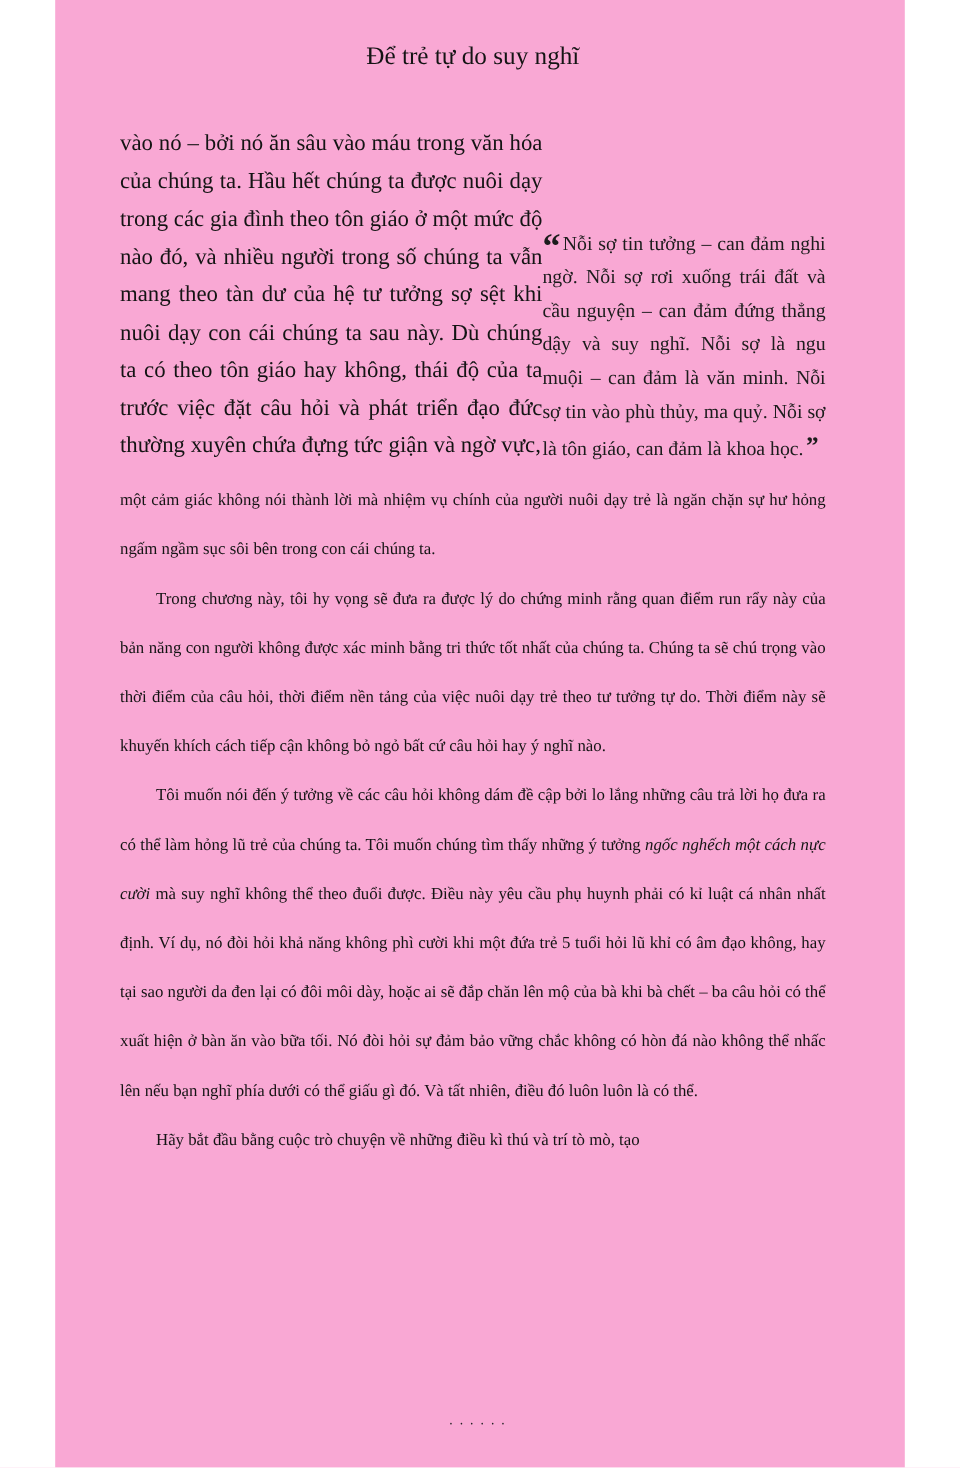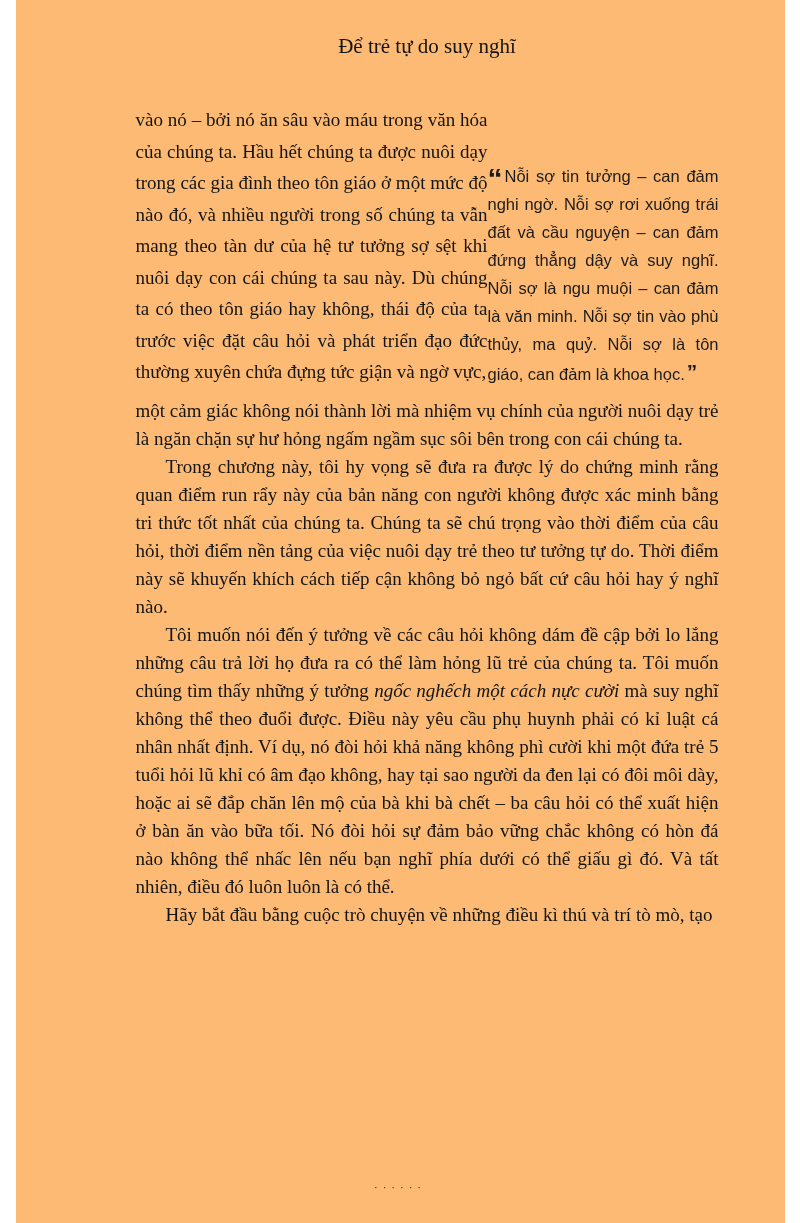--- a/index.html
+++ b/index.html
@@ -1,25 +1,25 @@
 <!DOCTYPE html>
 <html><head>
 <meta charset="utf-8">
 <style>
   * { margin: 0; padding: 0; box-sizing: border-box; }
   html, body { background: #ffffff; }
   .page {
     position: relative;
-    width: 769px;
+    width: 708px;
     height: 1223px;
     margin: 0 auto;
-    background: #fdba74;
+    background: #f9a8d4;
     color: #141414;
     font-family: "Liberation Serif", serif;
-    padding: 32px 66px 0 120px;
+    padding: 32px 66px 0 54px;
     overflow: hidden;
   }
   .header-title {
     text-align: center;
     font-size: 21px;
     font-weight: normal;
     line-height: 28px;
     margin-bottom: 44px;
   }
   .two-col {
@@ -31,21 +31,21 @@
     width: 352px;
     font-size: 19px;
     line-height: 31.5px;
     text-align: justify;
   }
   .right-col {
     flex: 1;
     padding-top: 2px;
   }
   .pull-quote {
-    font-family: Liberation Sans, sans-serif;
+    font-family: Liberation Serif, serif;
     font-size: 16.5px;
     line-height: 28px;
     text-align: justify;
     color: #1c1c1c;
   }
   .quote-open {
     font-size: 30px;
     font-weight: bold;
     line-height: 0;
     vertical-align: -7px;
@@ -63,22 +63,22 @@
     font-family: "Liberation Sans", sans-serif;
     font-size: 17.5px;
     line-height: 30px;
     padding-right: 16px;
     color: #161616;
   }
   .body-text {
     margin-top: 9px;
   }
   .body-text p {
-    font-size: 19px;
-    line-height: 28px;
+    font-size: 14px;
+    line-height: 41px;
     text-align: justify;
   }
   p.indent { text-indent: 30px; }
   .italic { font-style: italic; }
   .footer {
     position: absolute;
     left: 0;
     right: 0;
     bottom: 30px;
     text-align: center;

